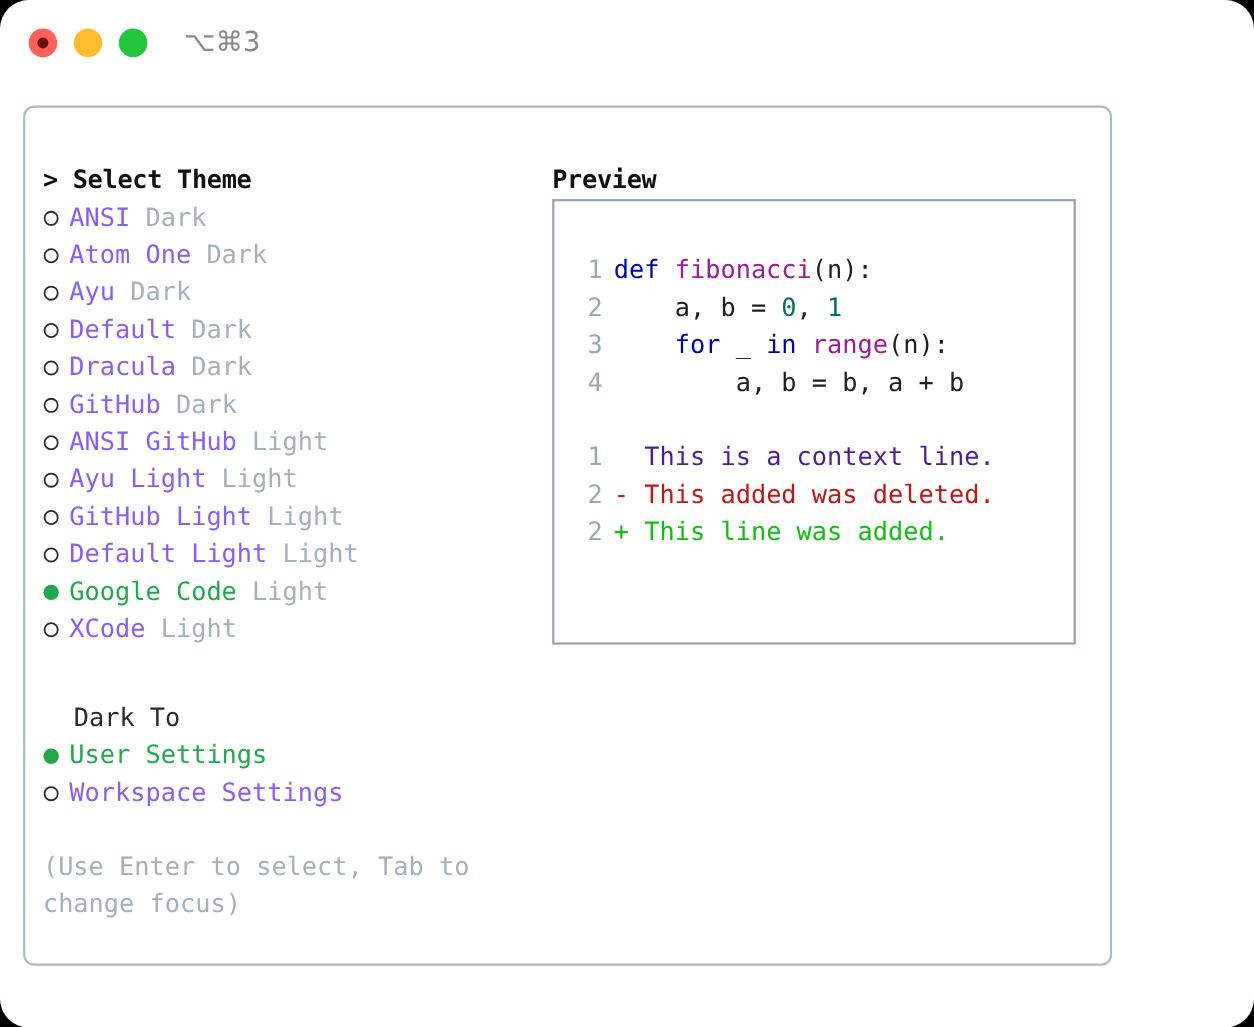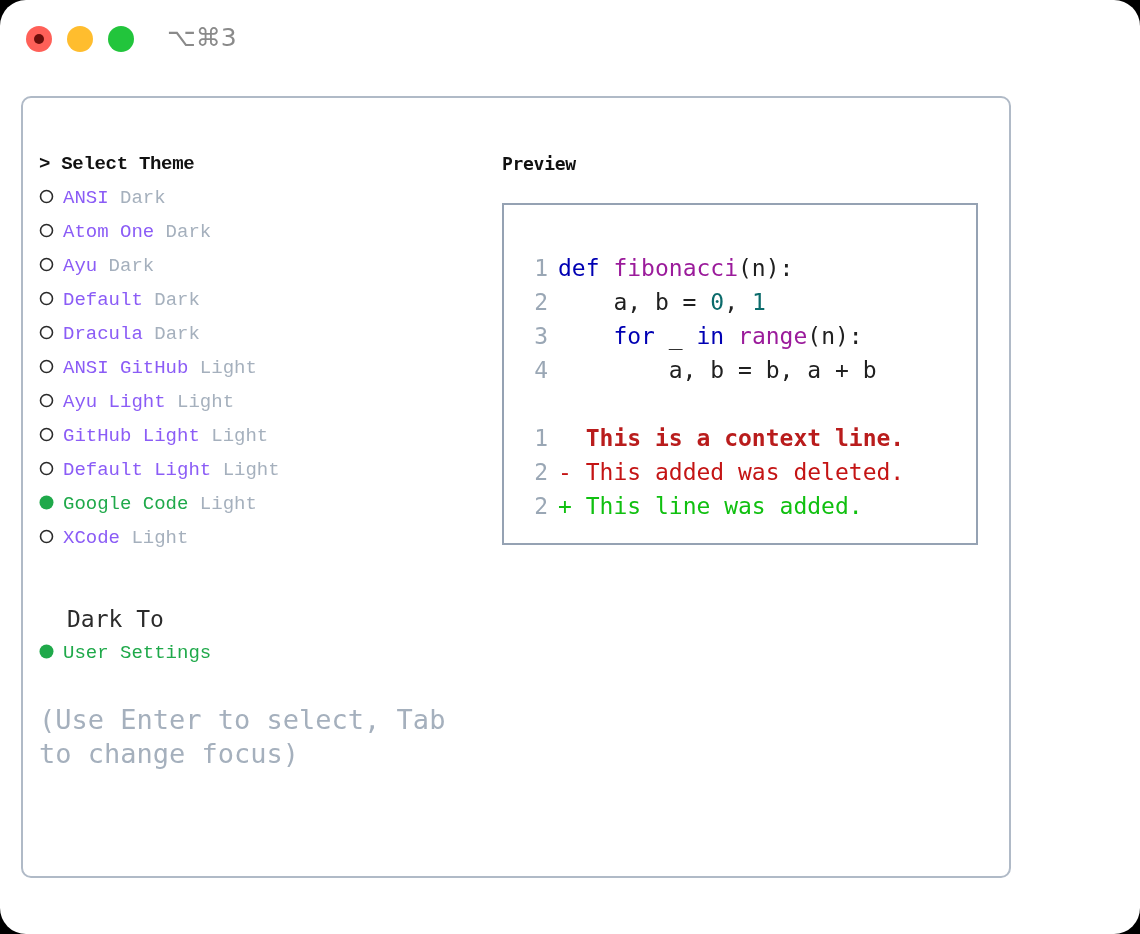--- a/index.html
+++ b/index.html
@@ -86,24 +86,23 @@
   .left-col {
     position: absolute;
     left: 16px;
     top: 49px;
     width: 430px;
   }
 
   .row {
     height: 34px;
     line-height: 34px;
-    font-size: 19px;
+    font-size: 23px;
     white-space: nowrap;
     color: #2b2b2b;
-    font-family: Liberation Mono, monospace;
   }
 
   .header-row {
     font-weight: bold;
     color: #111111;
     letter-spacing: -0.3px;
   }
 
   .bullet {
     display: inline-block;
@@ -125,46 +124,45 @@
     height: 34px;
     line-height: 34px;
     padding-left: 28px;
     white-space: nowrap;
   }
 
   .spacer-lg { height: 47px; }
   .spacer-md { height: 33px; }
 
   .hint {
-    font-size: 27px;
+    font-size: 23px;
     color: #a5b0bd;
     line-height: 34px;
     width: 408px;
     white-space: normal;
   }
 
   
   .right-col {
     position: absolute;
     left: 479px;
     top: 49px;
     width: 490px;
   }
   .preview-title {
-    font-size: 18px;
+    font-size: 23px;
     font-weight: bold;
     color: #111111;
     height: 34px;
     line-height: 34px;
     letter-spacing: -0.3px;
   }
   .code-box {
-    margin-top: 22px;
     width: 476px;
-    height: 342px;
+    height: 405px;
     border: 2px solid #95a2b3;
     background: #ffffff;
     box-sizing: border-box;
     padding: 46px 0 0 18px;
   }
 
   .code-line {
     font-size: 23px;
     line-height: 34px;
     white-space: pre;
@@ -177,21 +175,21 @@
     color: #9aa7b5;
     margin-right: 10px;
   }
   .kw   { color: #0000b3; }
   .fn   { color: #9b1b9b; }
   .num  { color: #0b6b6b; }
   .plain{ color: #202020; }
 
   .blank-line { height: 34px; }
 
-  .diff-ctx { color: #b91c1c; font-weight: bold; }
+  .diff-ctx { color: #4c1d95; }
   .diff-del { color: #c41414; }
   .diff-add { color: #10c010; }
 </style>
 </head>
 <body>
 
 <div class="window">
 
   <div class="titlebar">
     <div class="traffic">
@@ -219,20 +217,23 @@
                 <circle cx="7.5" cy="7.5" r="6" fill="none" stroke="#2b2b2b" stroke-width="1.6"></circle>
               </svg></span><span class="label-main">Ayu</span><span class="variant"> Dark</span></div>
           <div class="row"><span class="bullet"><svg width="15" height="15" viewBox="0 0 15 15">
                 <circle cx="7.5" cy="7.5" r="6" fill="none" stroke="#2b2b2b" stroke-width="1.6"></circle>
               </svg></span><span class="label-main">Default</span><span class="variant"> Dark</span></div>
           <div class="row"><span class="bullet"><svg width="15" height="15" viewBox="0 0 15 15">
                 <circle cx="7.5" cy="7.5" r="6" fill="none" stroke="#2b2b2b" stroke-width="1.6"></circle>
               </svg></span><span class="label-main">Dracula</span><span class="variant"> Dark</span></div>
           <div class="row"><span class="bullet"><svg width="15" height="15" viewBox="0 0 15 15">
                 <circle cx="7.5" cy="7.5" r="6" fill="none" stroke="#2b2b2b" stroke-width="1.6"></circle>
+              </svg></span><span class="label-main">GitHub</span><span class="variant"> Dark</span></div>
+          <div class="row"><span class="bullet"><svg width="15" height="15" viewBox="0 0 15 15">
+                <circle cx="7.5" cy="7.5" r="6" fill="none" stroke="#2b2b2b" stroke-width="1.6"></circle>
               </svg></span><span class="label-main">ANSI GitHub</span><span class="variant"> Light</span></div>
           <div class="row"><span class="bullet"><svg width="15" height="15" viewBox="0 0 15 15">
                 <circle cx="7.5" cy="7.5" r="6" fill="none" stroke="#2b2b2b" stroke-width="1.6"></circle>
               </svg></span><span class="label-main">Ayu Light</span><span class="variant"> Light</span></div>
           <div class="row"><span class="bullet"><svg width="15" height="15" viewBox="0 0 15 15">
                 <circle cx="7.5" cy="7.5" r="6" fill="none" stroke="#2b2b2b" stroke-width="1.6"></circle>
               </svg></span><span class="label-main">GitHub Light</span><span class="variant"> Light</span></div>
           <div class="row"><span class="bullet"><svg width="15" height="15" viewBox="0 0 15 15">
                 <circle cx="7.5" cy="7.5" r="6" fill="none" stroke="#2b2b2b" stroke-width="1.6"></circle>
               </svg></span><span class="label-main">Default Light</span><span class="variant"> Light</span></div>
@@ -245,20 +246,23 @@
         </div>
 
       <div class="spacer-lg"></div>
 
       <div class="section-title">Dark To</div>
 
       <div id="apply-list">
           <div class="row"><span class="bullet"><svg width="15" height="15" viewBox="0 0 15 15">
                 <circle cx="7.5" cy="7.5" r="7" fill="#1fa94a"></circle>
               </svg></span><span class="label-main sel">User Settings</span></div>
+          <div class="row"><span class="bullet"><svg width="15" height="15" viewBox="0 0 15 15">
+                <circle cx="7.5" cy="7.5" r="6" fill="none" stroke="#2b2b2b" stroke-width="1.6"></circle>
+              </svg></span><span class="label-main">Workspace Settings</span></div>
         </div>
 
       <div class="spacer-md"></div>
 
       <div class="hint">(Use Enter to select, Tab to change focus)</div>
     </div>
 
     <div class="right-col">
       <div class="preview-title">Preview</div>
 

